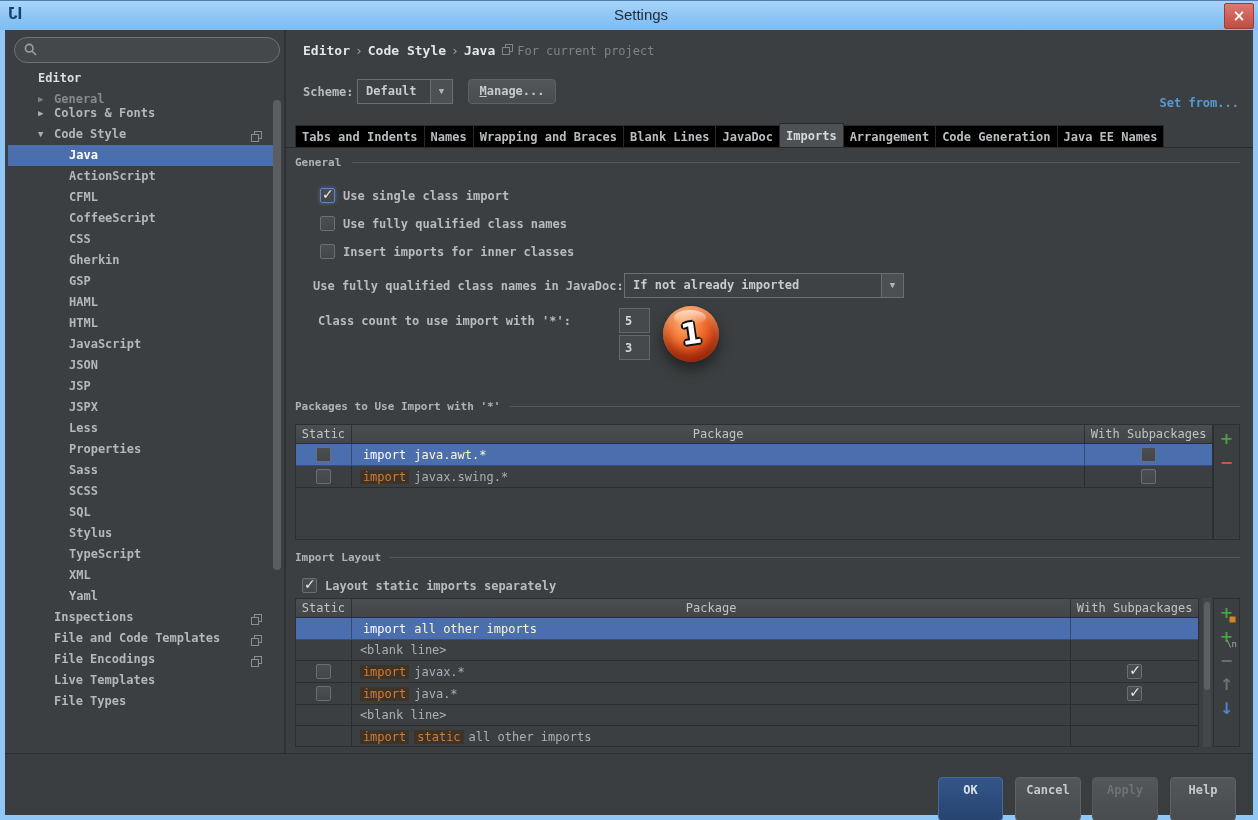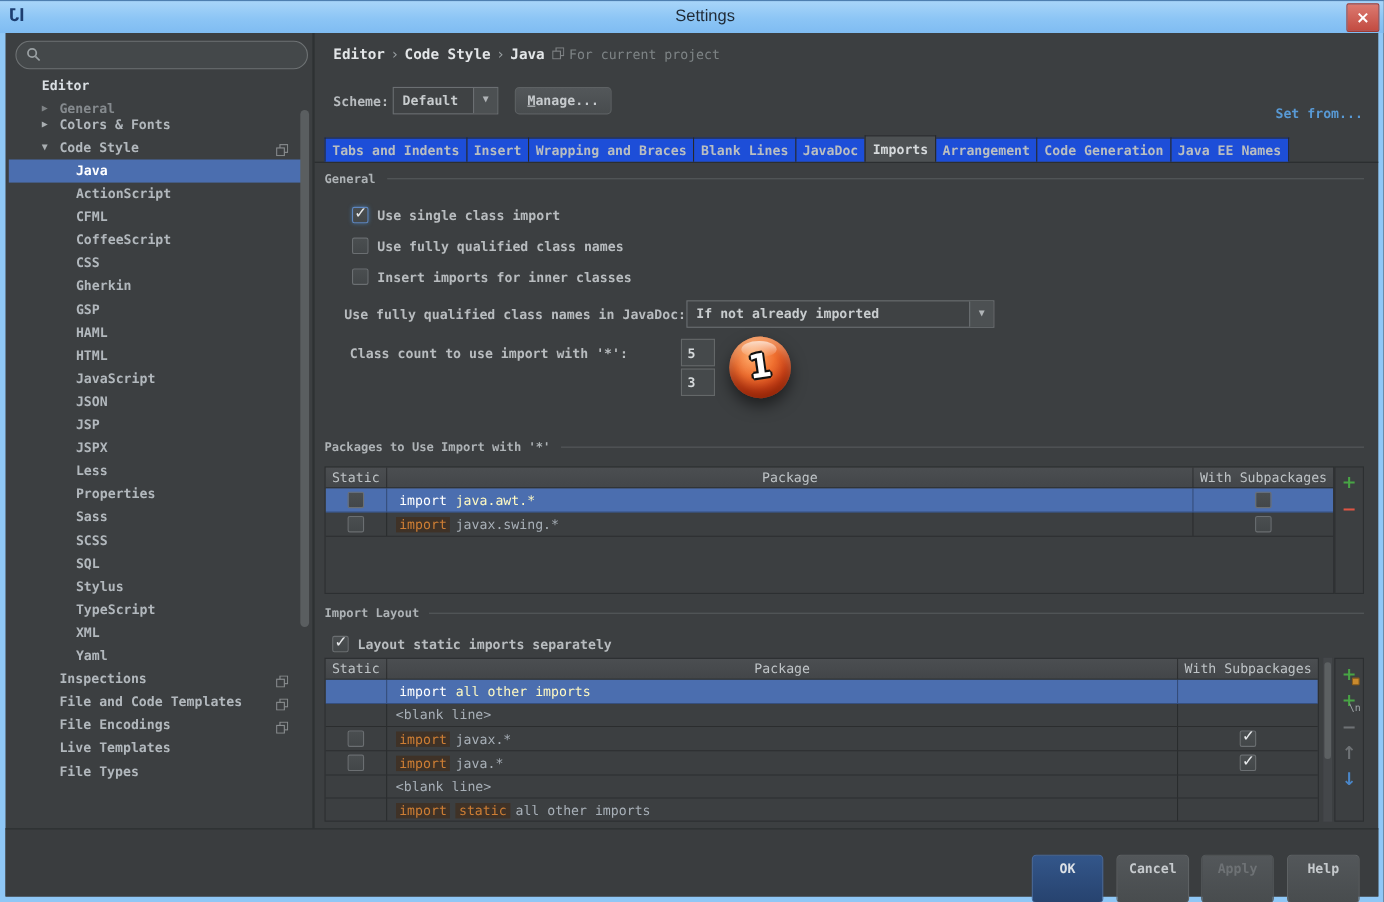--- a/index.html
+++ b/index.html
@@ -72,21 +72,21 @@
   .btn { position:absolute; height:25px; background:linear-gradient(180deg,#53575A,#484C4E);
          border:1px solid #5E6264; border-radius:4px; color:#C6CACD; font:bold 12px "DejaVu Sans Mono", monospace;
          text-align:center; cursor:pointer; }
   .manage-btn { left:182px; top:49px; width:88px; line-height:23px; }
   .manage-btn .u { text-decoration:underline; }
   .setfrom { position:absolute; right:14px; top:66px; color:#5899D4; cursor:pointer; font-weight:bold; }
 
   
   .tabswrap { position:absolute; left:0; top:94px; width:967px; height:24px; border-bottom:1px solid #282B2D; }
   .tabs { position:absolute; left:9px; bottom:0; display:flex; align-items:flex-end; }
-  .tab { height:22px; line-height:22px; padding:0 6px; background:#1d4ed8; border:1px solid #27292B;
+  .tab { height:22px; line-height:22px; padding:0 6px; background:#000000; border:1px solid #27292B;
          border-bottom:none; margin-right:-1px; font-weight:bold; color:#B9BEC1; cursor:pointer; white-space:nowrap; }
   .tab.sel { height:24px; line-height:24px; background:#4D5153; color:#D6DADC; position:relative; z-index:2; }
 
   
   .gtitle { position:absolute; font:bold 11px "DejaVu Sans Mono", monospace; color:#AEB3B6; }
   .gline { position:absolute; height:1px; background:#565A5C; }
 
   
   .cb { display:inline-block; width:15px; height:15px; background:linear-gradient(180deg,#4A4E50,#434749);
         border:1px solid #6B6F72; border-radius:2px; position:relative; vertical-align:middle; cursor:pointer; }
@@ -246,21 +246,21 @@
       <div class="combo scheme-combo">
         <span class="val">Default</span>
         <span class="ar">▼</span>
       </div>
       <div class="btn manage-btn"><span class="u">M</span><span>anage...</span></div>
       <div class="setfrom">Set from...</div>
 
       <div class="tabswrap">
         <div class="tabs" id="tabs">
             <div class="tab"><span>Tabs and Indents</span></div>
-            <div class="tab"><span>Insert</span></div>
+            <div class="tab"><span>Names</span></div>
             <div class="tab"><span>Wrapping and Braces</span></div>
             <div class="tab"><span>Blank Lines</span></div>
             <div class="tab"><span>JavaDoc</span></div>
             <div class="tab sel"><span>Imports</span></div>
             <div class="tab"><span>Arrangement</span></div>
             <div class="tab"><span>Code Generation</span></div>
             <div class="tab"><span>Java EE Names</span></div>
           </div>
       </div>
 

